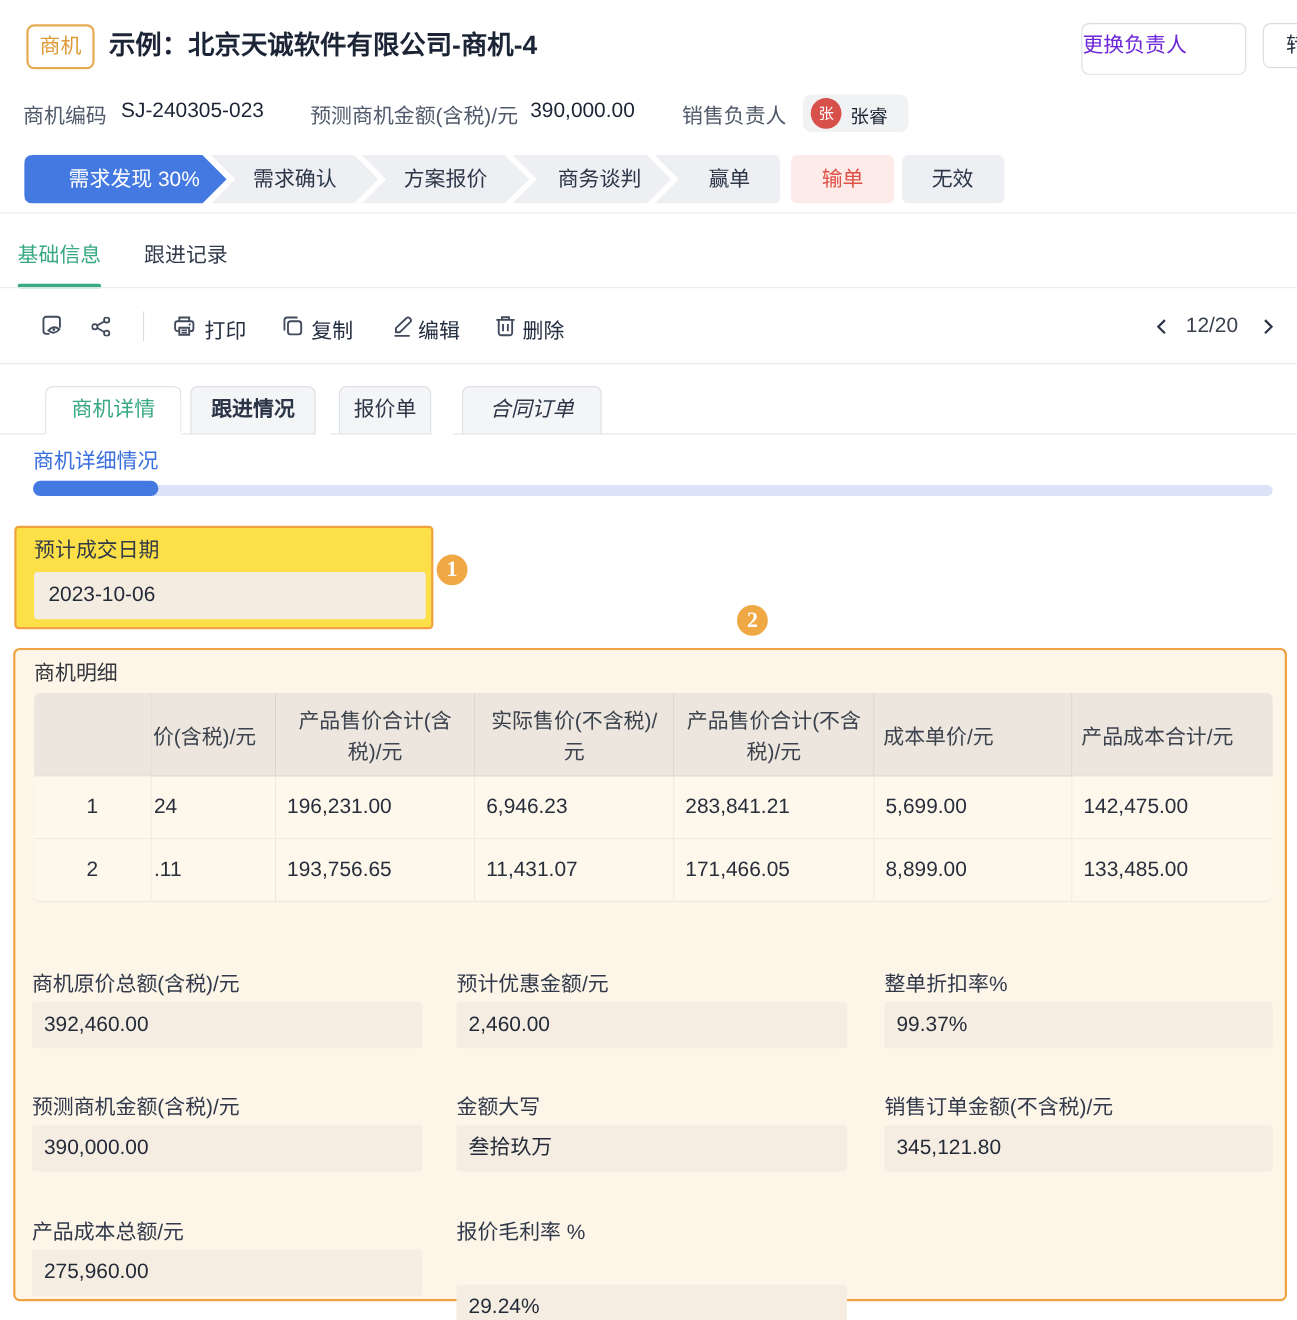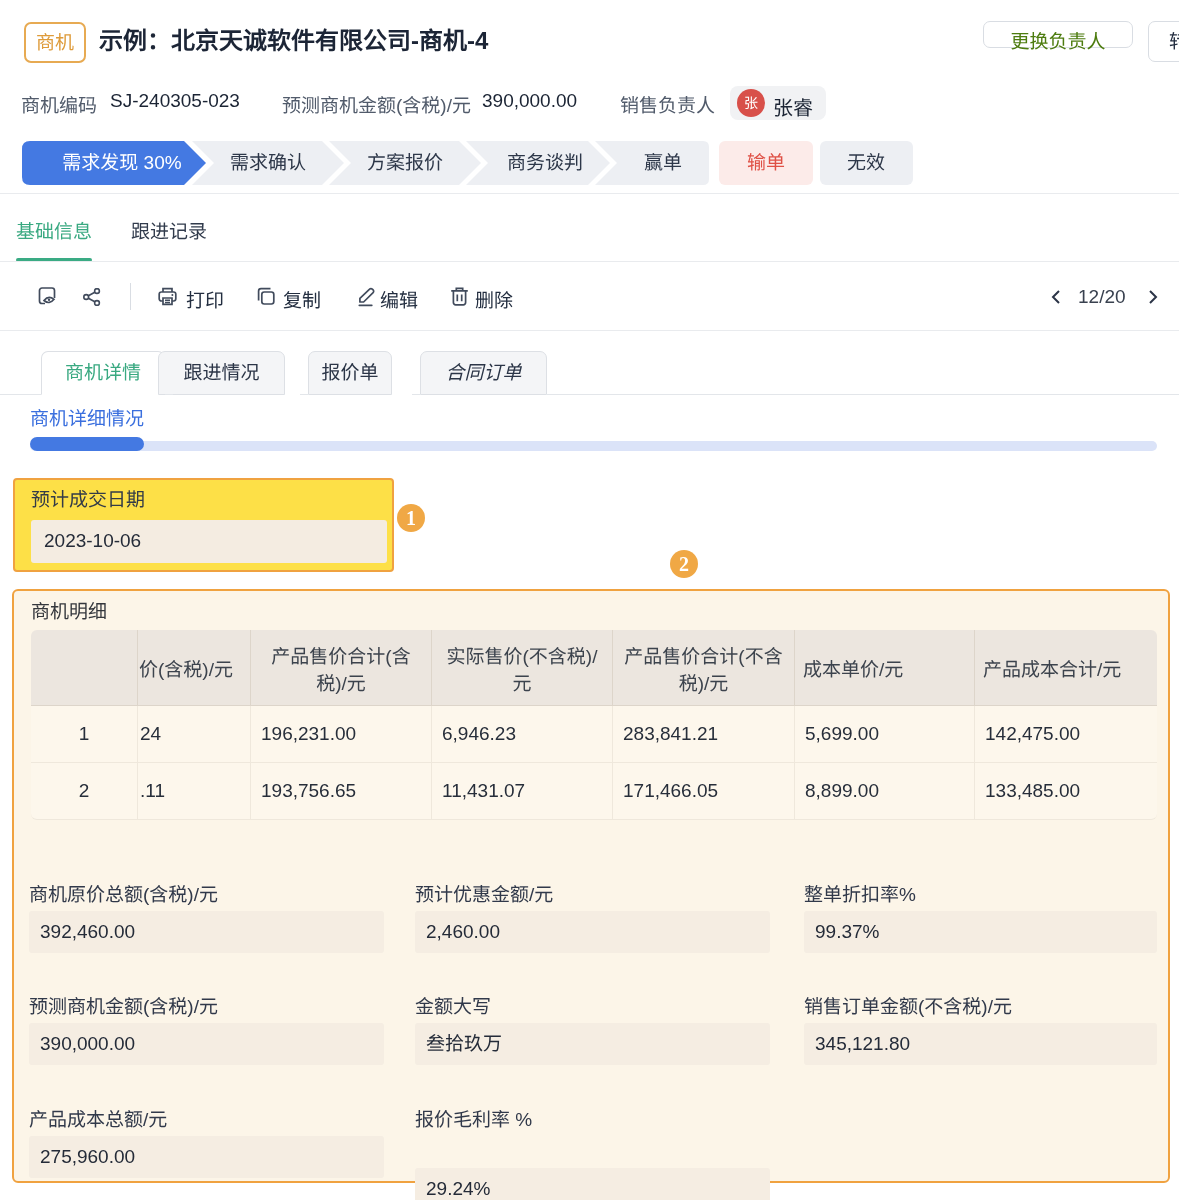--- a/index.html
+++ b/index.html
@@ -5,32 +5,32 @@
   * { margin:0; padding:0; box-sizing:border-box; }
   html,body { width:1179px; height:1200px; background:#fff; overflow:hidden;
     font-family:"Liberation Sans", sans-serif; -webkit-font-smoothing:antialiased; }
   #page { position:relative; width:1179px; height:1200px; background:#fff; overflow:hidden; }
   .abs { position:absolute; }
 
   
   .badge { left:24px; top:22px; width:62px; height:41px; border:2px solid #e7aa52;
     border-radius:7px; color:#de9b3a; font-size:19px; line-height:37px; text-align:center; }
   .title { left:99px; top:21px; font-size:24px; font-weight:700; color:#1c2536; letter-spacing:0; }
-  .btn1 { left:983px; top:21px; width:150px; height:27px; border:1px solid #d9dde3;
-    border-radius:7px; font-size:19px; color:#4d7c0f; text-align:center; line-height:39px; background:#fff; }
+  .btn1 { left:983px; top:21px; width:150px; height:47px; border:1px solid #d9dde3;
+    border-radius:7px; font-size:19px; color:#6d28d9; line-height:39px; background:#fff; }
   .btn2 { left:1148px; top:21px; width:150px; height:41px; border:1px solid #d9dde3;
     border-radius:7px; font-size:19px; color:#232d3f; background:#fff; line-height:39px; padding-left:20px; }
 
   .meta { top:90px; font-size:19px; }
   .meta-label { color:#515b6b; }
   .meta-val { color:#1b2434; }
   .avatar-pill { left:730px; top:86px; width:96px; height:34px; background:#f1f2f4; border-radius:8px; }
   .avatar { left:737px; top:89px; width:28px; height:28px; border-radius:50%; background:#d8504a;
     color:#fff; font-size:14px; text-align:center; line-height:28px; }
-  .avatar-name { left:773px; top:92px; font-size:20px; color:#1b2434; }
+  .avatar-name { left:773px; top:92px; font-size:17px; color:#1b2434; }
 
   
   .stage-svg { left:22px; top:141px; }
   .stage-t { font-size:19px; fill:#2d3749; }
   .divline { left:0; height:1px; background:#e9ebee; width:1179px; }
 
   
   .tab1-active { left:16px; top:216px; font-size:19px; color:#39a981; }
   .tab1-idle   { left:131px; top:216px; font-size:19px; color:#313b4c; }
   .tab1-bar { left:16px; top:258px; width:76px; height:4px; background:#3aab84; border-radius:2px; }
@@ -160,21 +160,21 @@
   <svg class="abs" style="left:1049px; top:289px;" width="14" height="16" viewBox="0 0 14 16" fill="none" stroke="#2b3447" stroke-width="2">
     <path d="M10,2 L4,8 L10,14"></path>
   </svg>
   <div class="abs pag-num">12/20</div>
   <svg class="abs" style="left:1146px; top:289px;" width="14" height="16" viewBox="0 0 14 16" fill="none" stroke="#2b3447" stroke-width="2">
     <path d="M4,2 L10,8 L4,14"></path>
   </svg>
   <div class="abs divline" style="top:330px;"></div>
 
   <div class="abs ctab ctab-active" style="left:41px; width:124px;">商机详情</div>
-  <div class="abs ctab" style="left:158px; width:127px;">跟进情况</div>
+  <div class="abs ctab" style="left:173px; width:114px;font-weight:bold;">跟进情况</div>
   <div class="abs ctab" style="left:308px; width:84px;">报价单</div>
   <div class="abs ctab" style="left:420px; width:127px;font-style:italic;">合同订单</div>
   <div class="abs ctab-strip" style="left:0; width:41px;"></div>
   <div class="abs ctab-strip" style="left:165px; width:8px;"></div>
   <div class="abs ctab-strip" style="left:300px; width:8px;"></div>
   <div class="abs ctab-strip" style="left:412px; width:8px;"></div>
   <div class="abs ctab-strip" style="left:547px; width:632px;"></div>
 
   <div class="abs sec-title">商机详细情况</div>
   <div class="abs prog-track"></div>

